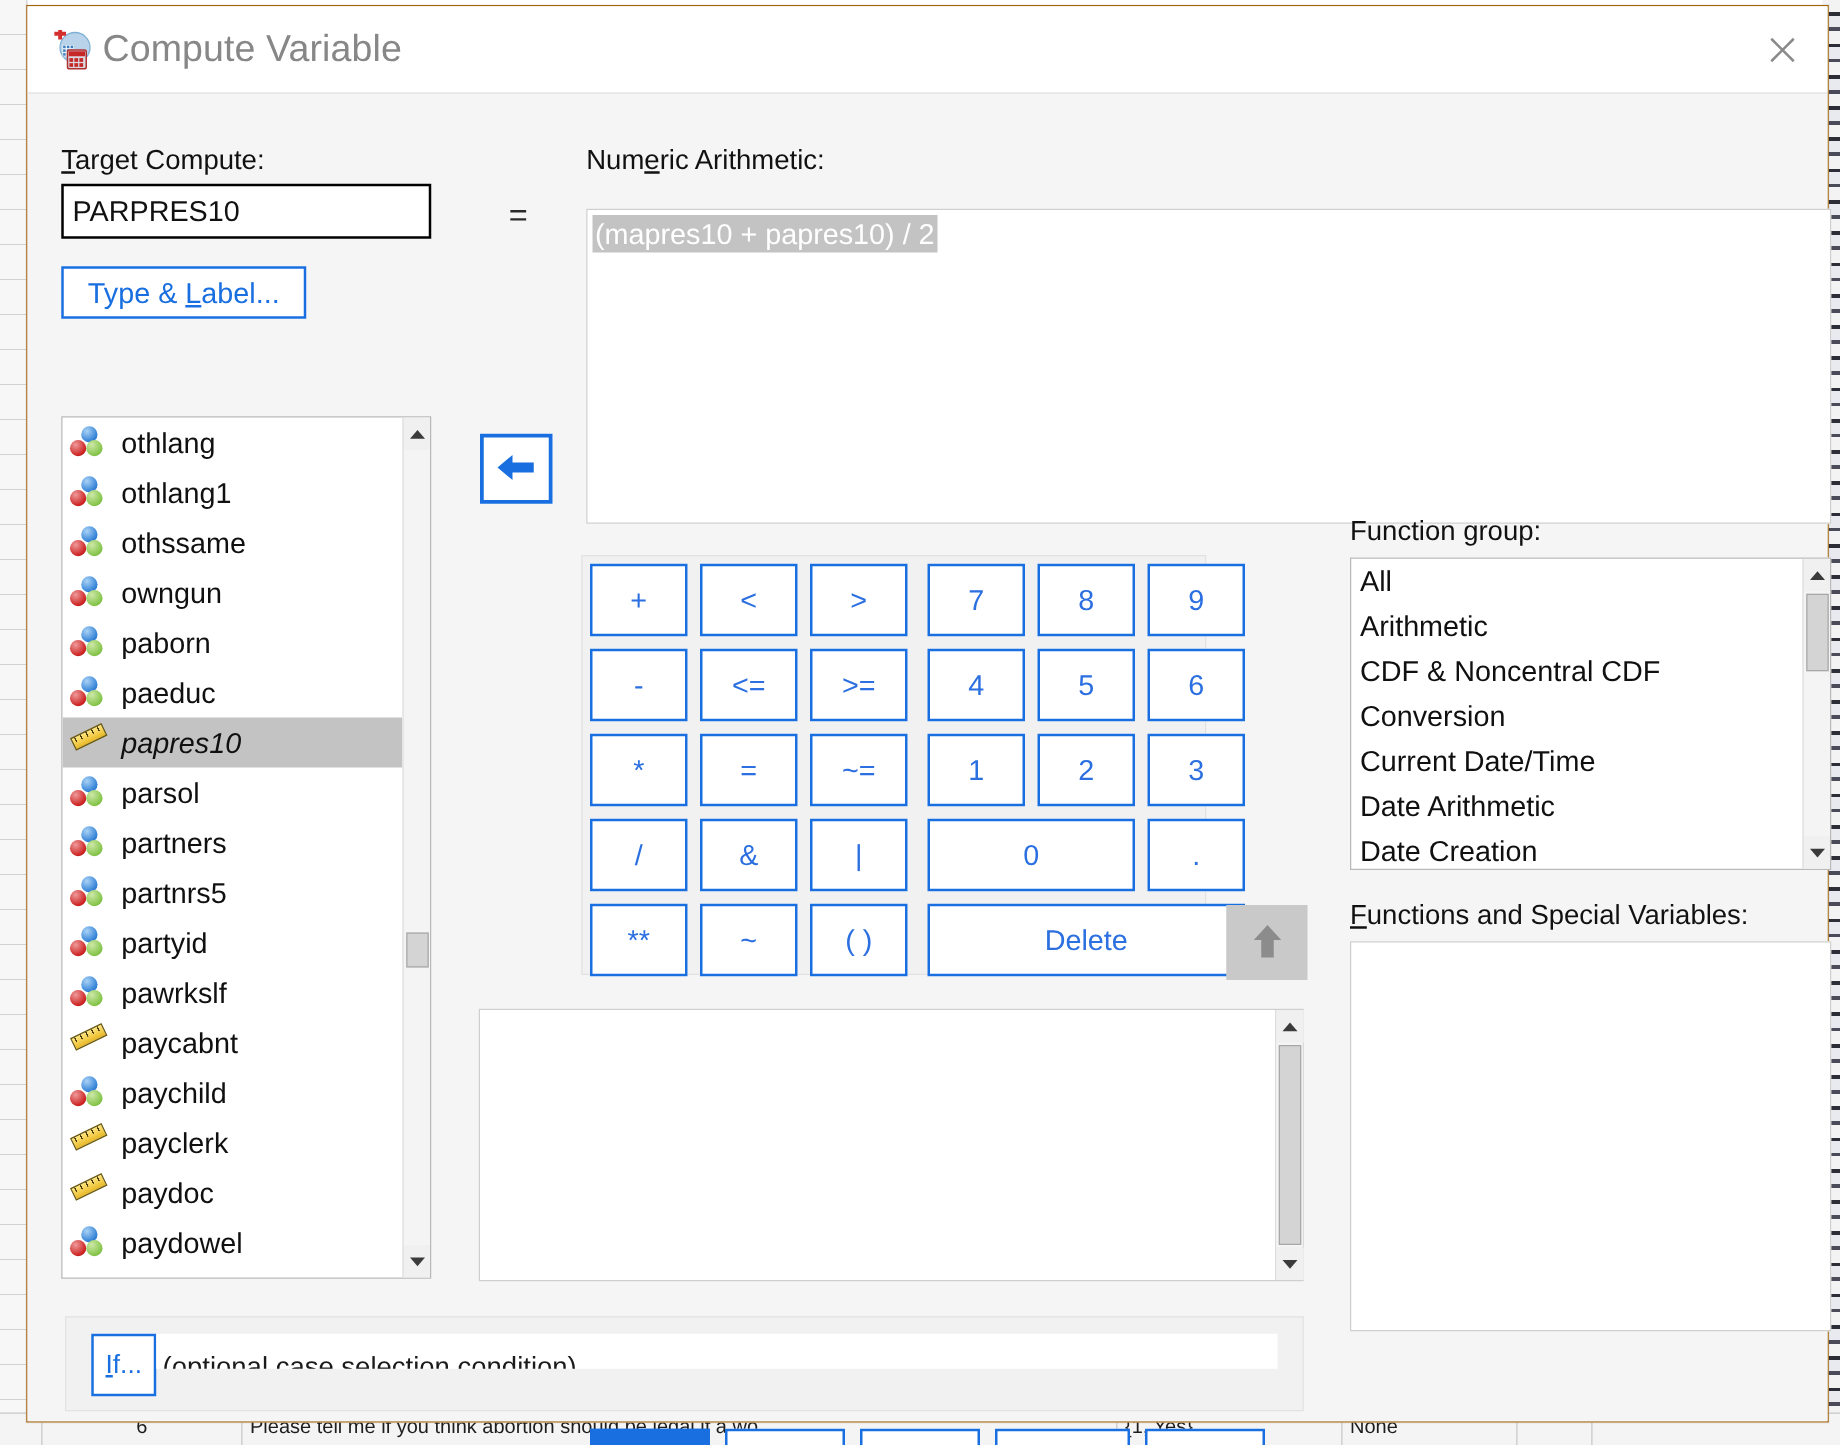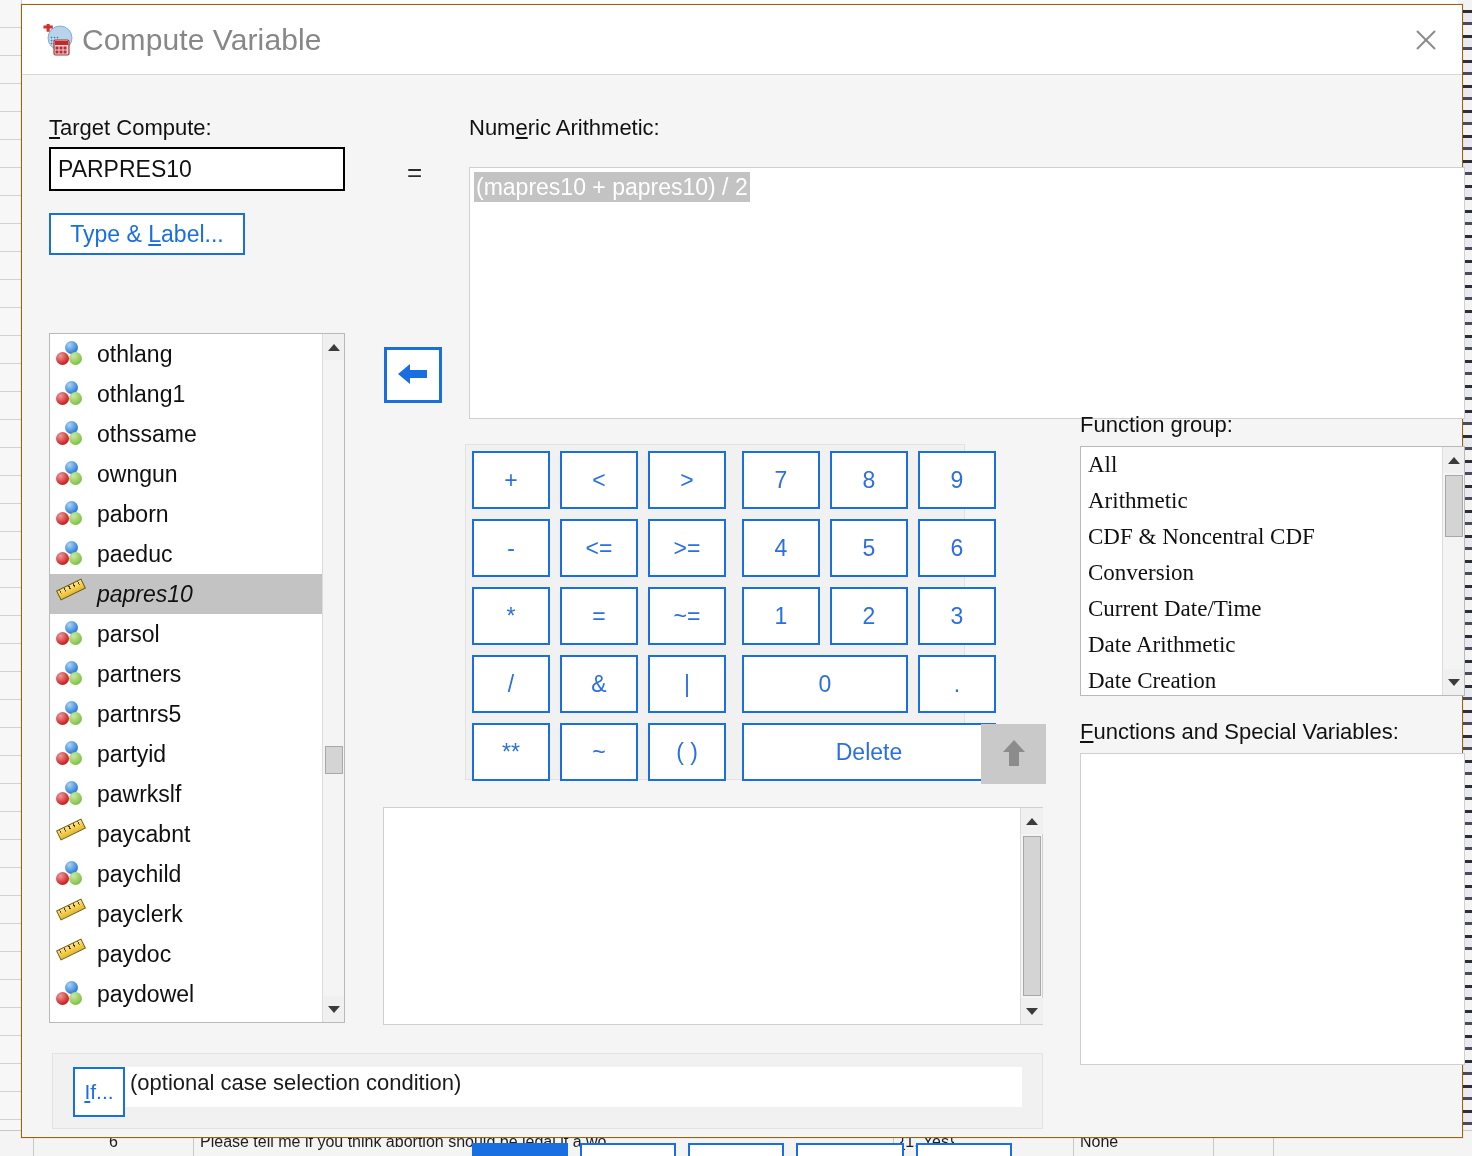--- a/index.html
+++ b/index.html
@@ -262,21 +262,20 @@
   #fngroup-label { position: absolute; left: 1058px; top: 337px; }
   #fngroup-box {
     position: absolute; left: 1058px; top: 371px;
     width: 385px; height: 250px;
     background: #ffffff; border: 1px solid #b9b9b9;
     overflow: hidden;
   }
   #fngroup-inner {
     position: absolute; left: 0; top: 0; right: 22px; bottom: 0;
     overflow: hidden;
-    font-family: Liberation Serif, serif;
   }
   .fn-row {
     height: 36px; line-height: 36px;
     padding-left: 7px; font-size: 23px; color: #101010;
     white-space: nowrap; cursor: pointer;
   }
 
   
   #fnvars-label { position: absolute; left: 1058px; top: 644px; }
   #fnvars-box {
@@ -296,24 +295,24 @@
     width: 52px; height: 50px;
     border: 2px solid #1a6fe0; background: #ffffff;
     color: #1a6fe0; font-size: 21px;
     font-family: "Liberation Sans", sans-serif;
     cursor: pointer; padding: 0;
     display: flex; align-items: center; justify-content: center;
   }
   #if-btn u { text-decoration: underline; }
   #if-condition-field {
     position: absolute; left: 72px; top: 13px;
-    width: 897px; height: 40px;
+    width: 897px; height: 20px;
     background: #ffffff; border: none;
     font-size: 22px; color: #1a1a1a;
-    padding: 3px 5px; white-space: nowrap; overflow: hidden;
+    padding: 14px 5px; white-space: nowrap; overflow: hidden;
     cursor: text;
   }
 
   
   #button-bar {
     position: absolute; left: 0; right: 0; top: 1068px;
     display: flex; justify-content: center; gap: 12px;
   }
   .dlg-btn {
     height: 46px; min-width: 96px;

